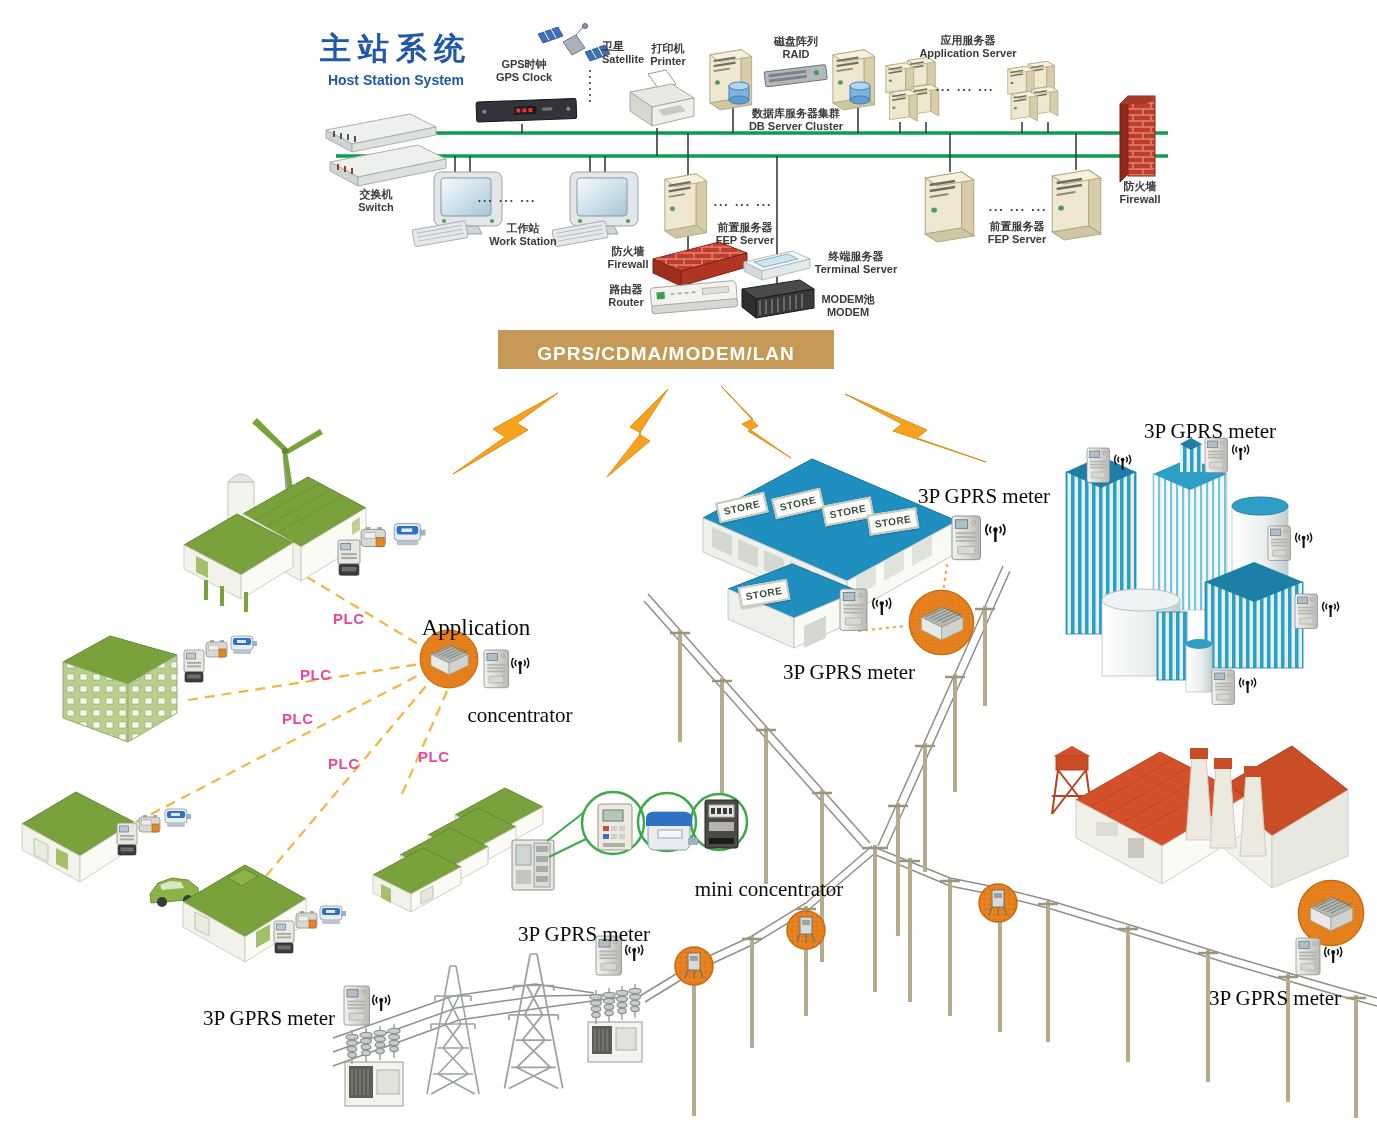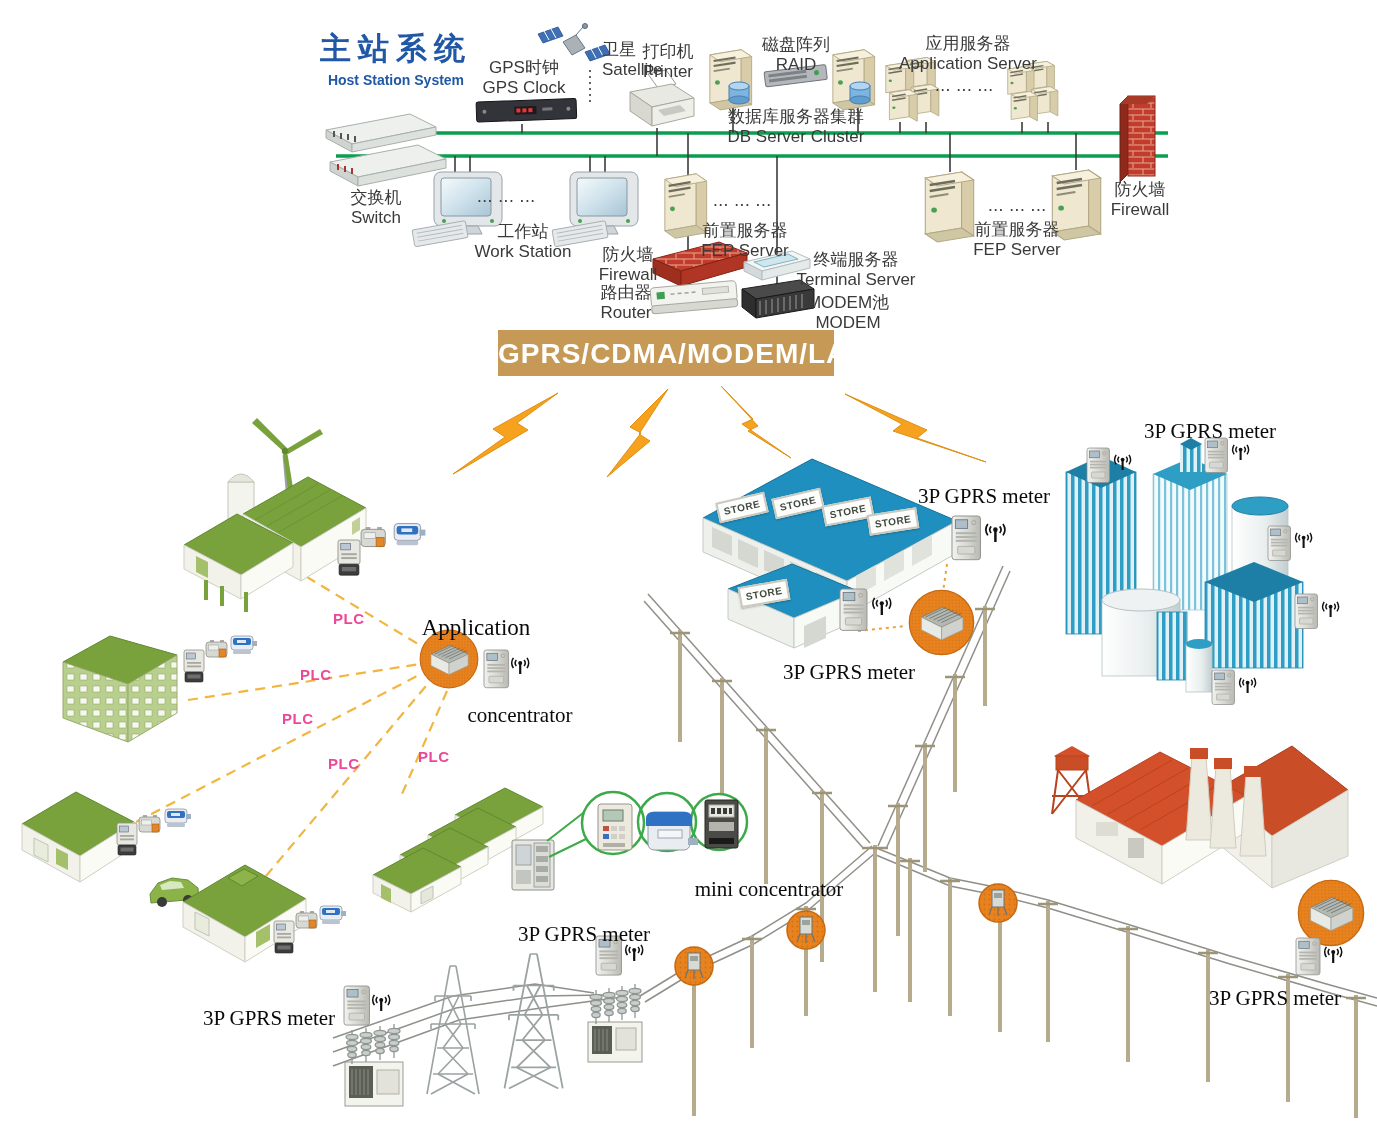--- a/index.html
+++ b/index.html
@@ -1,32 +1,32 @@
 <!DOCTYPE html>
 <html><head>
 <meta charset="utf-8">
 <style>
   html,body{margin:0;padding:0;background:#fff;}
   #stage{position:relative;width:1377px;height:1123px;background:#fff;overflow:hidden;
          font-family:"Liberation Sans",sans-serif;}
   #art{position:absolute;left:0;top:0;z-index:1;}
-  .cap{position:absolute;z-index:3;text-align:center;font-weight:normal;font-size:17px;line-height:1.18;
+  .cap{position:absolute;z-index:3;text-align:center;font-weight:bold;font-size:11px;line-height:1.18;
        color:#3a3a3a;white-space:nowrap;transform:translateX(-50%);}
   .cap span{display:block;}
   .cap-l{transform:none;text-align:left;}
   .dots{position:absolute;z-index:3;font-weight:bold;font-size:12px;color:#3a3a3a;letter-spacing:2px;
         white-space:nowrap;transform:translateX(-50%);}
   .slab{position:absolute;z-index:3;font-family:"Liberation Serif",serif;font-size:21px;color:#0a0a0a;
         text-align:center;white-space:nowrap;margin-top:14px;}
   .plc{position:absolute;z-index:3;font-weight:bold;font-size:15px;color:#ec4899;letter-spacing:.5px;}
   #title{position:absolute;left:281px;top:28px;width:230px;z-index:3;text-align:center;color:#2057a7;}
   #title .t-zh{font-size:31px;font-weight:bold;letter-spacing:7px;}
   #title .t-en{font-size:14px;font-weight:bold;margin-top:2px;}
-  #banner{position:absolute;left:498px;top:330px;width:336px;height:46px;z-index:3;background:#c69a56;
-          color:#fff;font-weight:bold;font-size:28px;text-align:center;line-height:47px;letter-spacing:1px;}
+  #banner{position:absolute;left:498px;top:330px;width:336px;height:39px;z-index:3;background:#c69a56;
+          color:#fff;font-weight:bold;font-size:19px;text-align:center;line-height:47px;letter-spacing:1px;}
   .sign{position:absolute;z-index:3;width:46px;height:17px;background:#fdfdfb;border:2px solid #c9c9c0;
         box-shadow:0 1px 2px rgba(0,0,0,.25);color:#3f4a3f;font-weight:bold;font-size:10px;text-align:center;
         line-height:17px;letter-spacing:.5px;}
 </style>
 </head>
 <body>
 
 <div id="stage">
 
 <svg id="art" width="1377" height="1123" viewBox="0 0 1377 1123">

